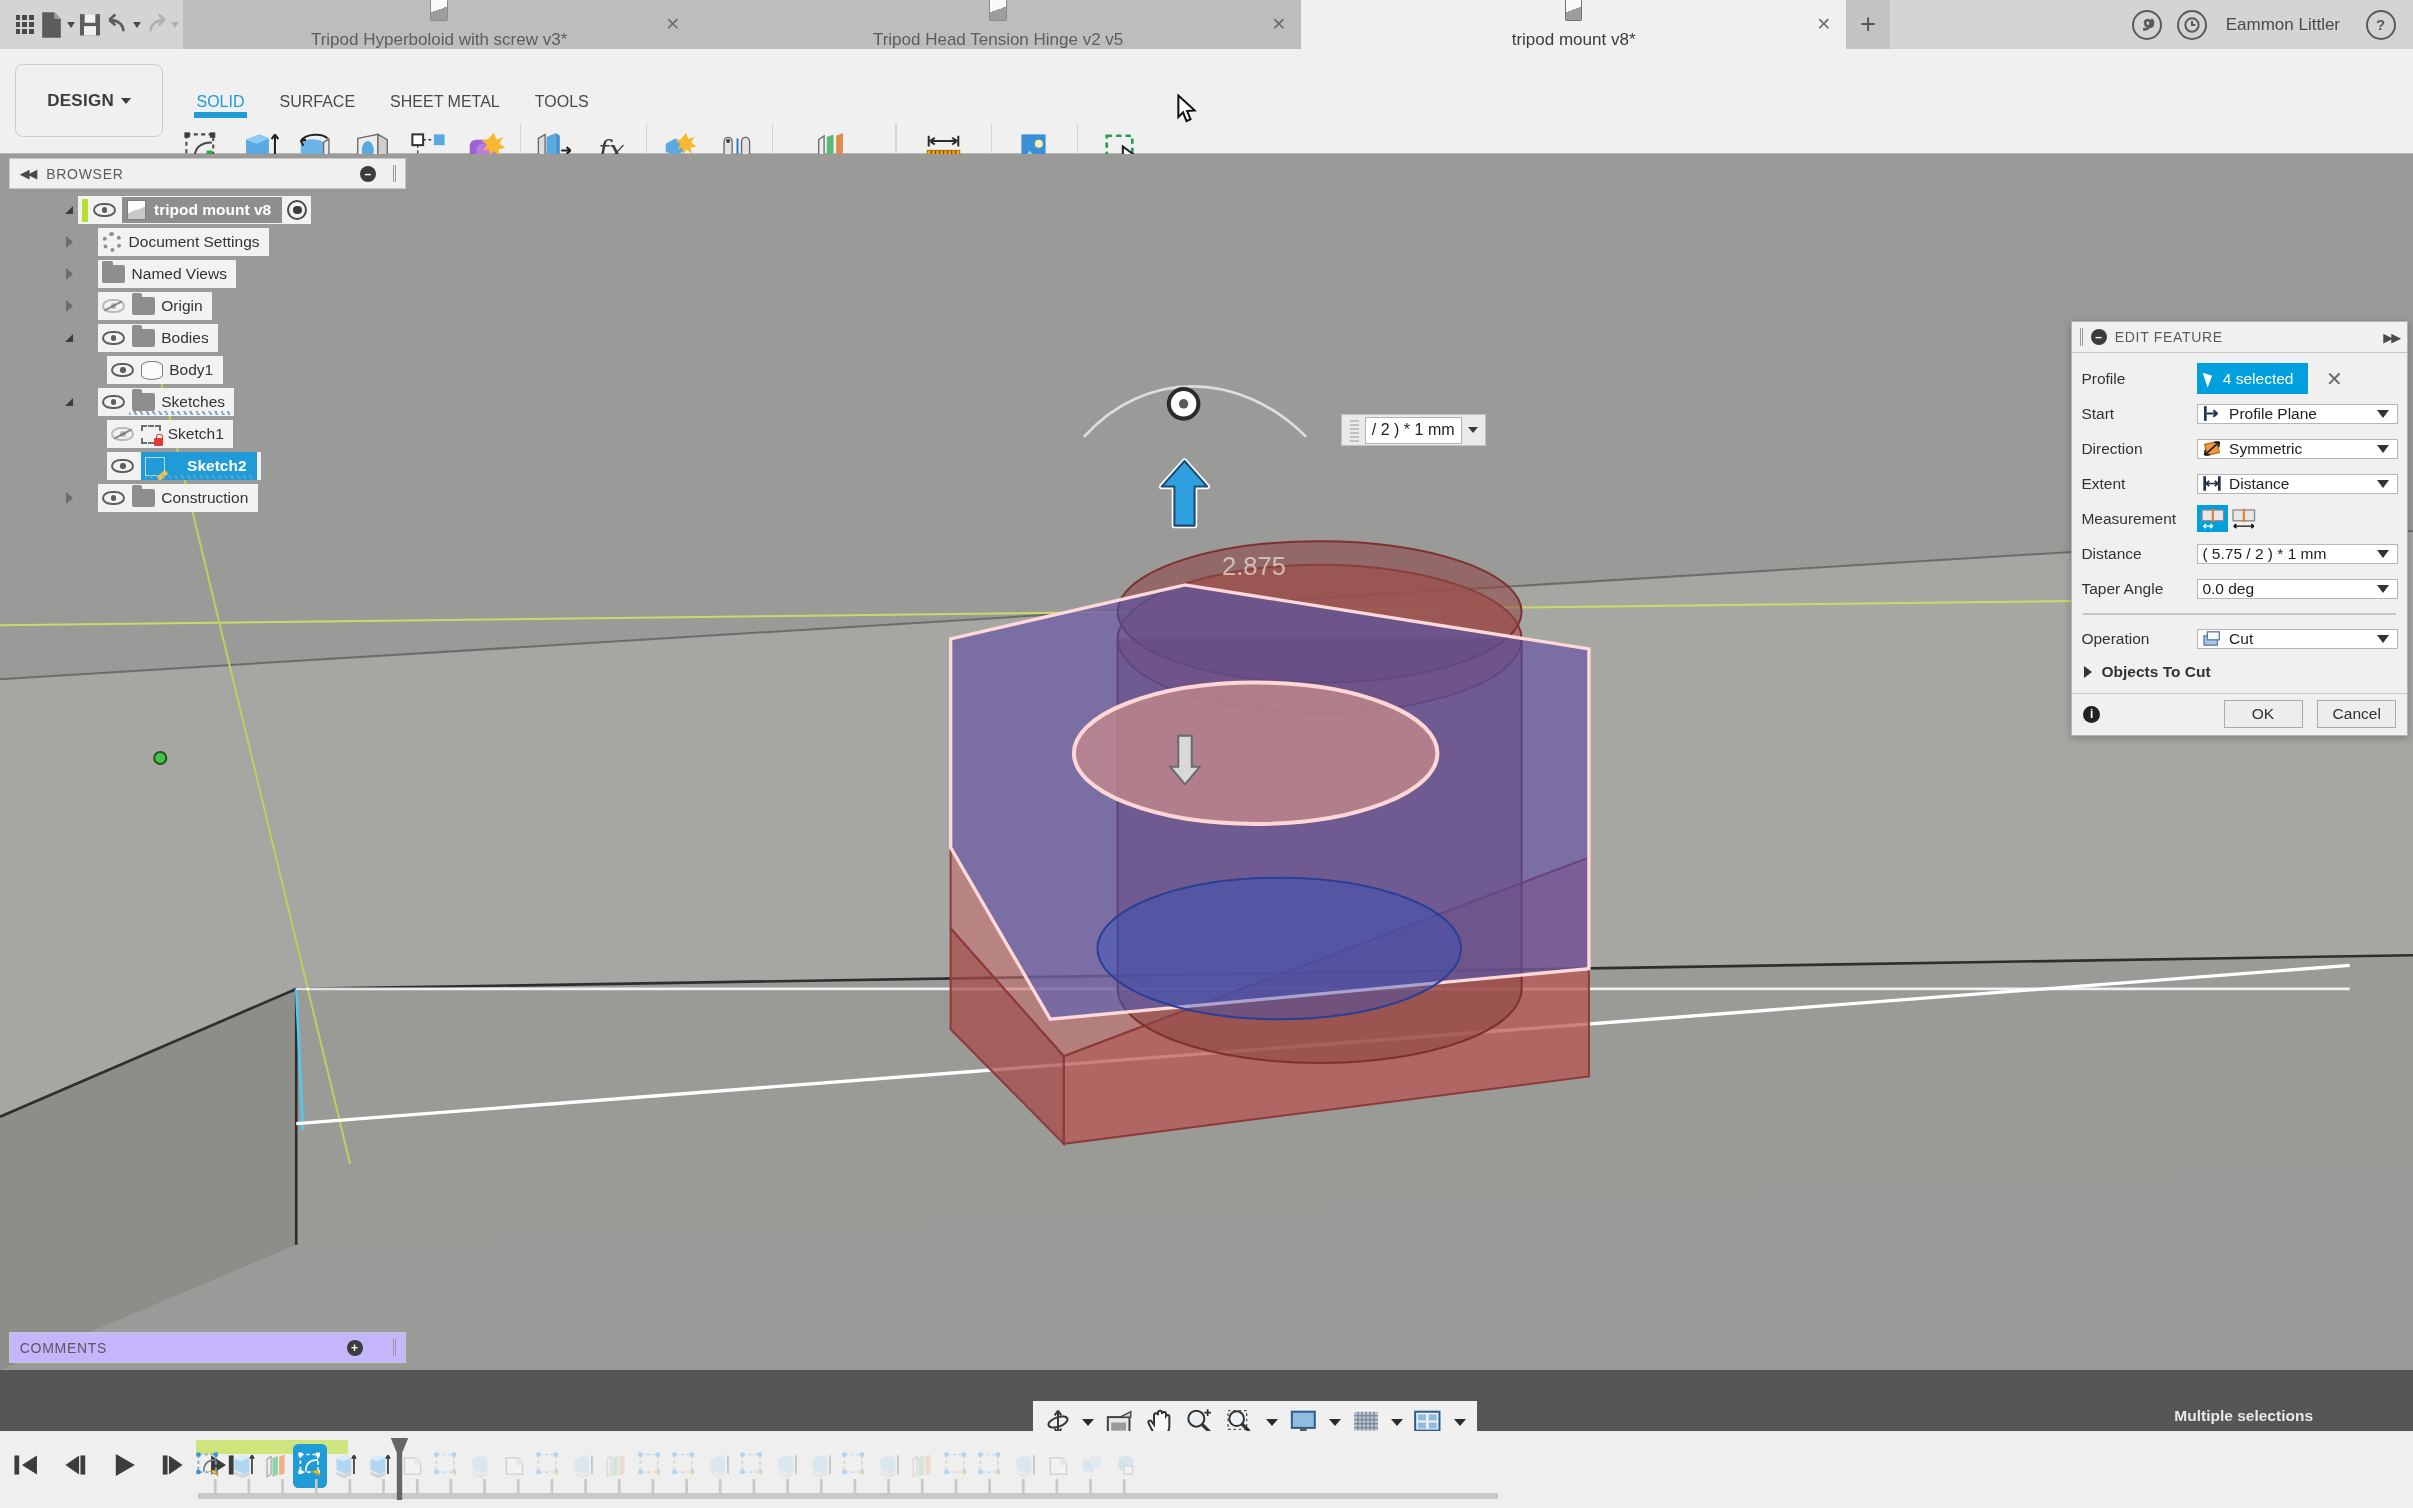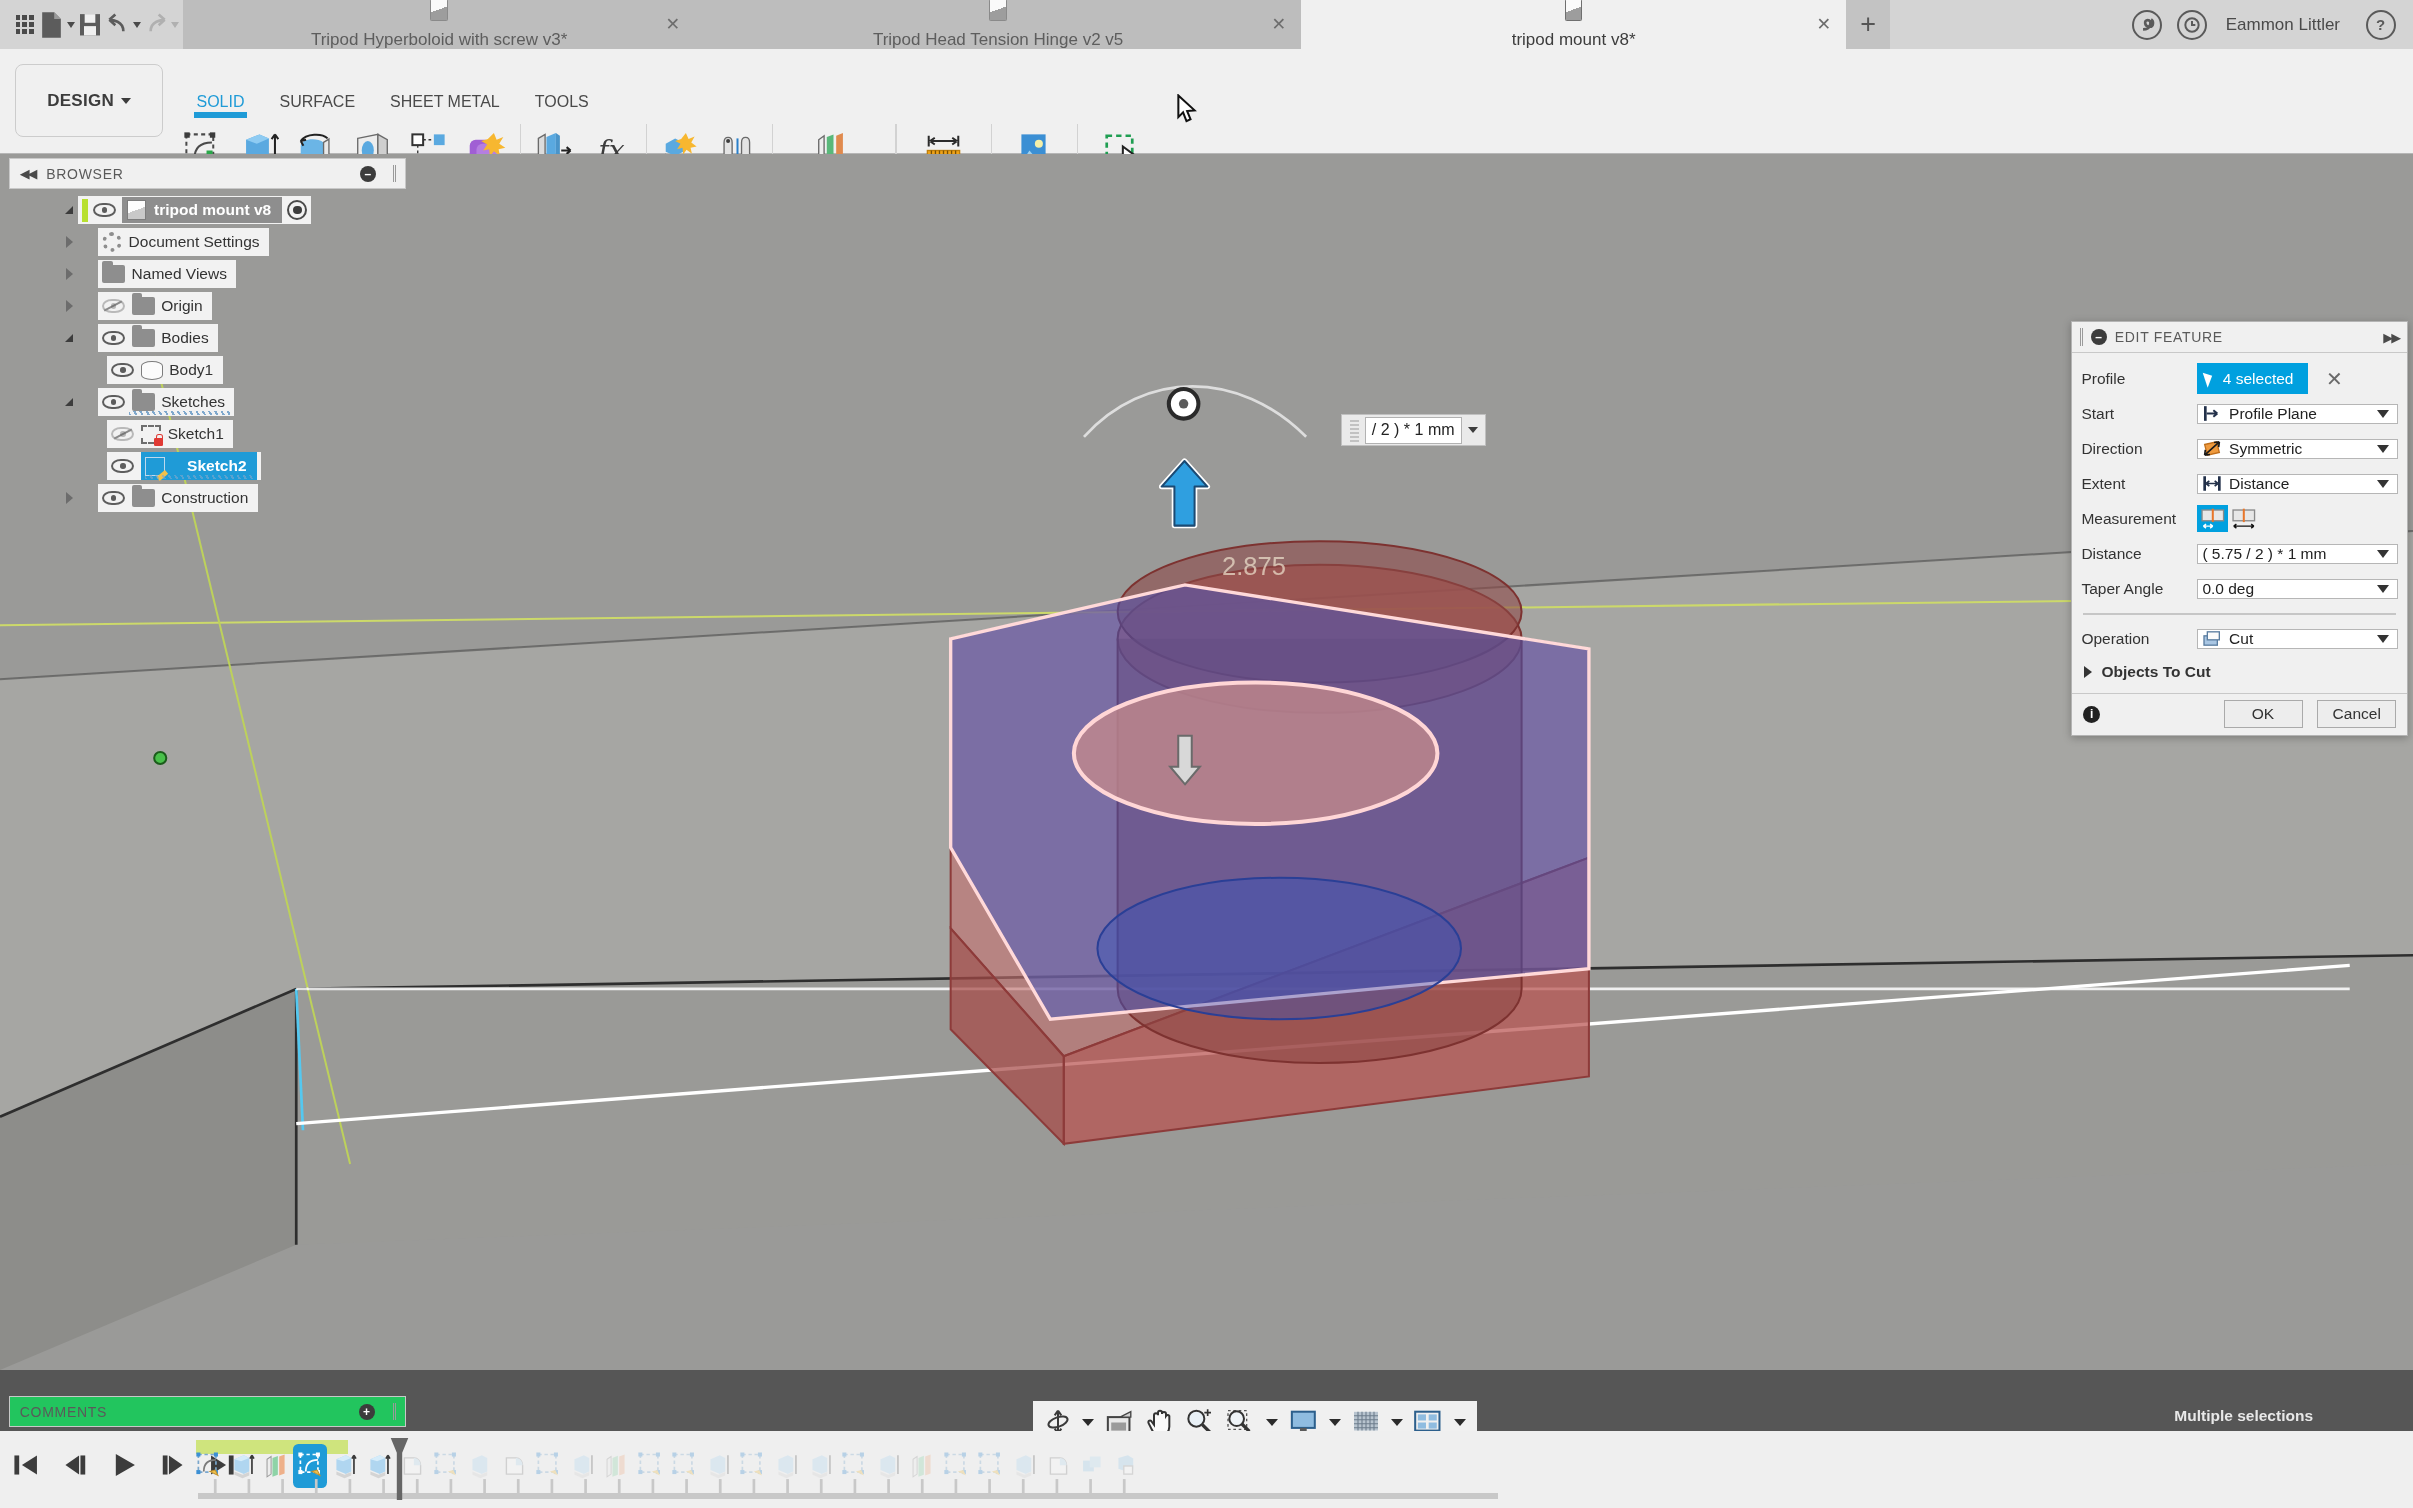--- a/index.html
+++ b/index.html
@@ -197,22 +197,22 @@
     margin-left: auto; min-width: 79px; height: 28px; border: 0.7px solid #aaa; background: #ededed;
     display: flex; align-items: center; justify-content: center; font-size: 15.5px; color: #333;
   }
   .dbtn + .dbtn { margin-left: 6.7px; }
 
   
   .statusbar {
     position: absolute; left: 0; top: 1370px; width: 2413px; height: 61px; background: #565656;
   }
   .comments-hdr {
-    position: absolute; left: 9.4px; top: 1396px; width: 397px; height: 31px;
-    background: #22c55e; border: 0.7px solid #c8c8c8; display: flex; align-items: center; padding: 0 9.4px; gap: 12px;
+    position: absolute; left: 9.4px; top: 1332px; width: 397px; height: 31px;
+    background: #c4b5fd; border: 0.7px solid #c8c8c8; display: flex; align-items: center; padding: 0 9.4px; gap: 24px;
   }
   .navbar-wrap {
     position: absolute; left: 1033px; top: 1401px; height: 42px;
     background: #f0f0f0; display: flex; align-items: center; padding: 0 6.7px; gap: 2.7px;
   }
   .nb { height: 35px; display: flex; align-items: center; justify-content: center; padding: 0 4px; }
   .nb-caret { width:0;height:0;border-left:6px solid transparent;border-right:6px solid transparent;border-top:7.4px solid #2b2b2b; margin: 0 4px;}
   .multi-sel { position: absolute; right: 100px; top: 1407px; font-size: 15.5px; color: #e8e8e8; font-weight: bold; }
 
   .timeline {

